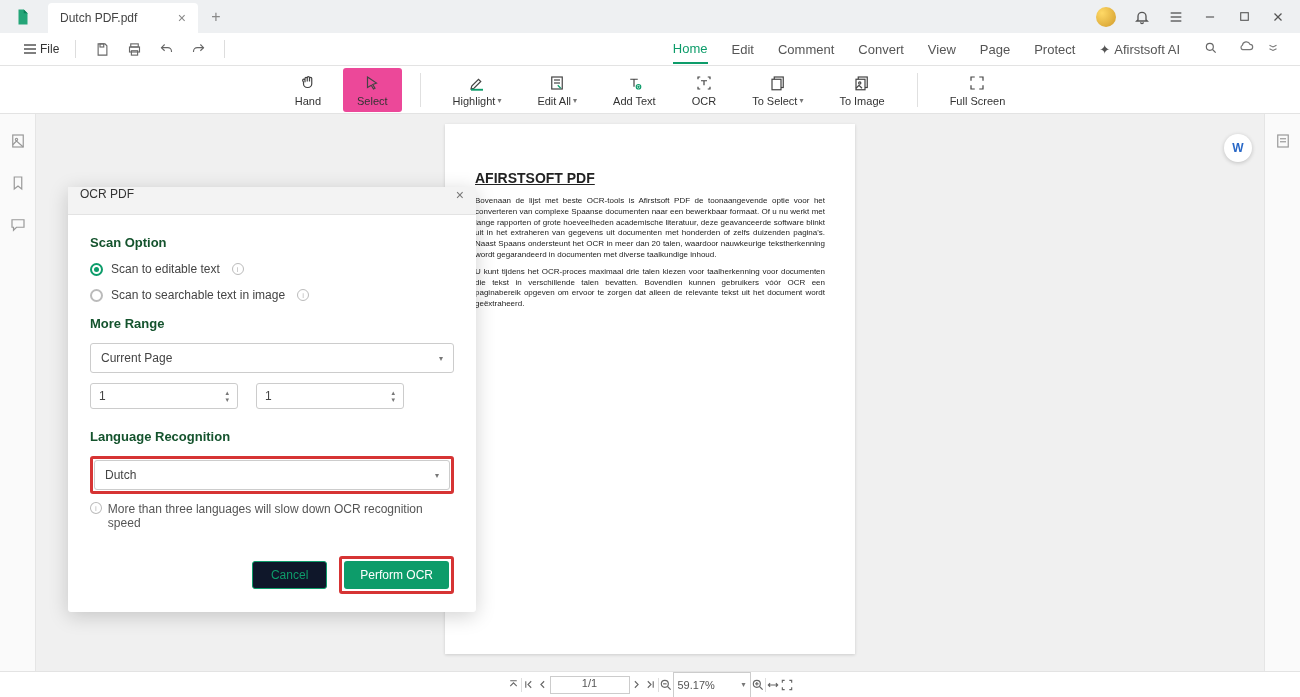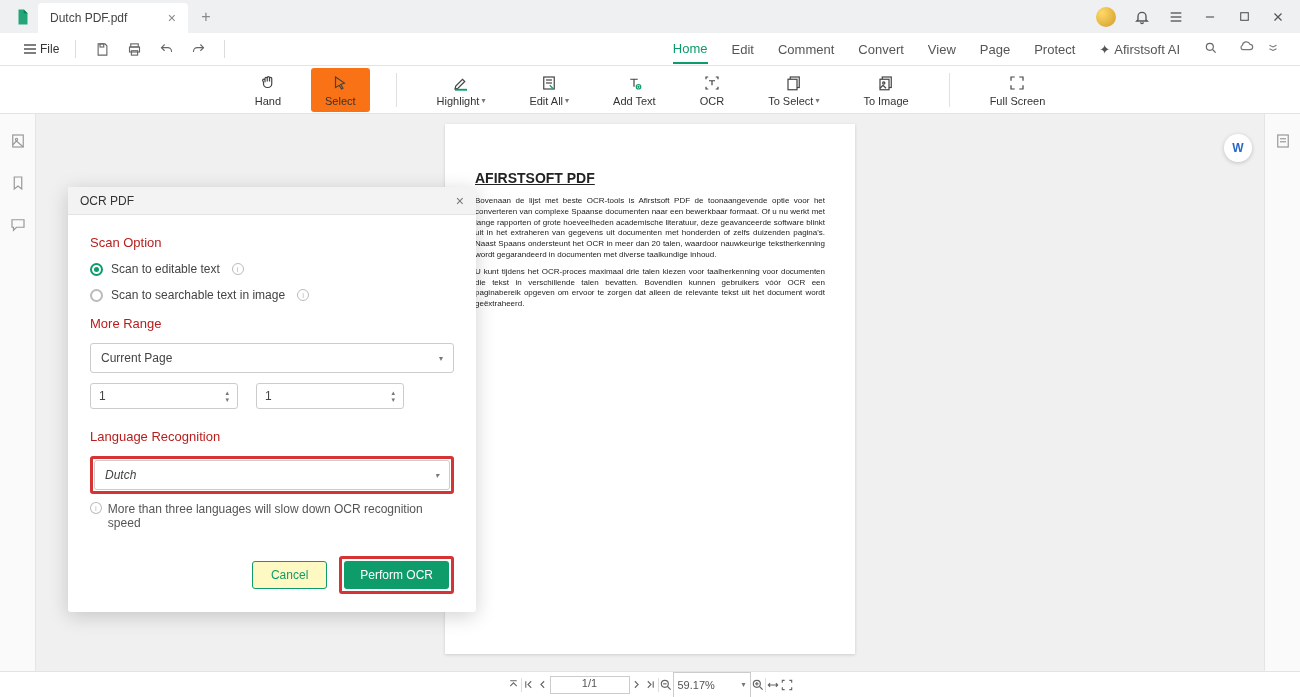--- a/index.html
+++ b/index.html
@@ -1,42 +1,42 @@
 <!DOCTYPE html>
 <html><head>
 <meta charset="utf-8">
 <style>
 * { margin: 0; padding: 0; box-sizing: border-box; font-family: -apple-system, BlinkMacSystemFont, "Segoe UI", Arial, sans-serif; }
 body { width: 1300px; height: 697px; overflow: hidden; background: #f0f0f0; position: relative; }
 
 .titlebar { height: 33px; background: #eef0f2; display: flex; align-items: center; }
 .app-logo { width: 30px; height: 30px; margin-left: 8px; display: flex; align-items: center; justify-content: center; }
 .app-logo svg { width: 18px; height: 18px; }
-.tab { background: #fff; height: 30px; margin-top: 3px; padding: 0 12px; display: flex; align-items: center; border-radius: 4px 4px 0 0; font-size: 12px; color: #444; min-width: 150px; }
+.tab { background: #fff; height: 30px; margin-top: 3px; margin-left: 10px; padding: 0 12px; display: flex; align-items: center; border-radius: 4px 4px 0 0; font-size: 12px; color: #444; min-width: 150px; }
 .tab .close-x { margin-left: auto; color: #888; font-size: 14px; cursor: pointer; }
 .new-tab { margin-left: 8px; color: #888; font-size: 16px; cursor: pointer; width: 20px; text-align: center; }
 .titlebar-right { margin-left: auto; display: flex; align-items: center; gap: 18px; padding-right: 14px; }
 .titlebar-right .ticon { width: 16px; height: 16px; color: #555; cursor: pointer; display: flex; align-items: center; justify-content: center; }
 .user-avatar { width: 20px; height: 20px; border-radius: 50%; background: radial-gradient(circle at 30% 30%, #ffd966, #d19b2b); }
 
 .menubar { height: 33px; background: #fff; border-bottom: 1px solid #e3e3e3; display: flex; align-items: center; padding: 0 18px; }
 .file-btn { display: flex; align-items: center; gap: 4px; font-size: 12px; color: #333; padding: 4px 6px; cursor: pointer; }
 .hamburger-file { width: 12px; height: 10px; display: inline-block; }
 .menubar-separator { width: 1px; height: 18px; background: #ddd; margin: 0 10px; }
 .menubar .qicon { width: 16px; height: 16px; color: #555; margin: 0 8px; cursor: pointer; display: flex; align-items: center; justify-content: center; }
 .menu-items { margin-left: auto; display: flex; gap: 24px; align-items: center; }
 .menu-items span { font-size: 13px; color: #555; cursor: pointer; padding: 6px 0; }
 .menu-items span.active { color: #0d9c6a; border-bottom: 2px solid #0d9c6a; }
 .ai-item { display: flex; align-items: center; gap: 4px; }
 .ai-star { color: #2f8bff; font-size: 13px; }
 .menubar-right { display: flex; align-items: center; gap: 12px; margin-left: 20px; padding-right: 2px; }
 
-.toolbar { height: 48px; background: #fff; border-bottom: 1px solid #e3e3e3; display: flex; align-items: center; justify-content: center; gap: 16px; }
+.toolbar { height: 48px; background: #fff; border-bottom: 1px solid #e3e3e3; display: flex; align-items: center; justify-content: center; gap: 8px; }
 .tool-btn { display: flex; flex-direction: column; align-items: center; justify-content: center; padding: 4px 14px; cursor: pointer; height: 44px; font-size: 11px; color: #333; }
-.tool-btn.selected { background: #f97316; border-radius: 3px; }
+.tool-btn.selected { background: #ec4899; border-radius: 3px; }
 .tool-btn .ticon-box { height: 20px; display: flex; align-items: center; justify-content: center; }
 .tool-btn .lbl { margin-top: 2px; display: flex; align-items: center; gap: 2px; }
 .dropdown-arrow { font-size: 8px; color: #777; }
 .toolbar-separator { width: 1px; height: 34px; background: #e0e0e0; margin: 0 10px; }
 
 .workspace { position: absolute; top: 114px; bottom: 26px; left: 0; right: 0; display: flex; background: #f0f0f0; }
 .left-rail { width: 36px; background: #fafafa; border-right: 1px solid #e5e5e5; display: flex; flex-direction: column; align-items: center; padding-top: 18px; gap: 24px; }
 .left-rail .ricon { width: 18px; height: 18px; color: #888; cursor: pointer; }
 .right-rail { width: 36px; background: #fafafa; border-left: 1px solid #e5e5e5; display: flex; flex-direction: column; align-items: center; padding-top: 18px; }
 .right-rail .ricon { width: 18px; height: 18px; color: #888; cursor: pointer; }
@@ -50,39 +50,39 @@
 .floating-word .w-badge { font-size: 12px; font-weight: bold; color: #2968c7; }
 
 .statusbar { position: absolute; bottom: 0; left: 0; right: 0; height: 26px; background: #fff; border-top: 1px solid #e3e3e3; display: flex; align-items: center; justify-content: center; font-size: 12px; color: #555; }
 .statusbar .sbicon { width: 14px; height: 14px; color: #666; cursor: pointer; display: flex; align-items: center; justify-content: center; }
 .statusbar .page-input { width: 80px; height: 18px; border: 1px solid #ccc; text-align: center; font-size: 11px; }
 .statusbar .zoom-select { width: 78px; height: 18px; border: 1px solid #ccc; font-size: 11px; padding: 12px 4px; display: flex; align-items: center; justify-content: space-between; }
 .statusbar-sep { width: 1px; height: 14px; background: #ddd; }
 
 
 .modal { position: absolute; top: 187px; left: 68px; width: 408px; background: #fff; box-shadow: 0 4px 20px rgba(0,0,0,0.18); border-radius: 3px; z-index: 100; }
-.modal-header { height: 28px; background: #f3f3f3; display: flex; align-items: center; padding: 0 12px; font-size: 12px; color: #333; border-bottom: 1px solid #e3e3e3; }
+.modal-header { height: 28px; background: #f3f3f3; display: flex; padding: 0 12px; font-size: 12px; color: #333; border-bottom: 1px solid #e3e3e3; }
 .modal-header .close-x { margin-left: auto; color: #777; cursor: pointer; font-size: 14px; }
 .modal-body { padding: 20px 22px 18px; }
-.section-title { font-size: 13px; color: #b91c1c; margin-bottom: 12px; font-weight: 400; }
+.section-title { font-size: 13px; color: #14532d; margin-bottom: 12px; font-weight: 700; }
 .radio-row { display: flex; align-items: center; gap: 8px; margin-bottom: 12px; font-size: 12px; color: #444; }
 .radio { width: 13px; height: 13px; border: 2px solid #bbb; border-radius: 50%; display: inline-block; position: relative; }
 .radio.checked { border-color: #0d9c6a; }
 .radio.checked::after { content: ''; position: absolute; top: 2px; left: 2px; width: 5px; height: 5px; background: #0d9c6a; border-radius: 50%; }
 .info-icon { width: 12px; height: 12px; border: 1px solid #bbb; border-radius: 50%; display: inline-flex; align-items: center; justify-content: center; font-size: 8px; color: #bbb; margin-left: 4px; }
 .select-box { width: 100%; height: 30px; border: 1px solid #ccc; border-radius: 3px; display: flex; align-items: center; padding: 0 10px; font-size: 12px; color: #444; margin-bottom: 10px; cursor: pointer; }
 .select-box .caret { margin-left: auto; font-size: 8px; color: #777; }
 .spinner-row { display: flex; gap: 18px; margin-bottom: 20px; }
 .spinner { width: 148px; height: 26px; border: 1px solid #ccc; border-radius: 3px; display: flex; align-items: center; padding: 0 8px; font-size: 12px; color: #444; position: relative; }
 .spinner .spin-arrows { margin-left: auto; display: flex; flex-direction: column; font-size: 7px; line-height: 7px; color: #777; }
 .highlight-red { border: 3px solid #d63434; border-radius: 3px; padding: 1px; margin-bottom: 8px; }
-.highlight-red .select-box { margin-bottom: 0; border: 1px solid #ccc; font-style: italic; }
+.highlight-red .select-box { margin-bottom: 0; border: 1px solid #ccc; }
 .note-row { display: flex; align-items: flex-start; gap: 6px; font-size: 12px; color: #555; margin-bottom: 26px; }
 .modal-footer { display: flex; justify-content: flex-end; gap: 12px; align-items: center; }
-.btn-cancel { border: 1px solid #0d9c6a; background: #fef9c3; color: #0d9c6a; padding: 6px 18px; font-size: 12px; border-radius: 3px; cursor: pointer; }
+.btn-cancel { border: 1px solid #0d9c6a; background: #0f172a; color: #0d9c6a; padding: 6px 18px; font-size: 12px; border-radius: 3px; cursor: pointer; }
 .btn-highlight-wrap { border: 3px solid #d63434; border-radius: 3px; padding: 2px; }
 .btn-primary { background: #0d9c6a; color: #fff; border: none; padding: 7px 16px; font-size: 12px; border-radius: 3px; cursor: pointer; }
 </style>
 </head>
 <body>
 
 <div class="titlebar">
   <div class="app-logo">
     <svg viewBox="0 0 24 24">
         <path fill="#0d9c6a" d="M6 2h7l5 5v15H6z" opacity="0.9"></path>

